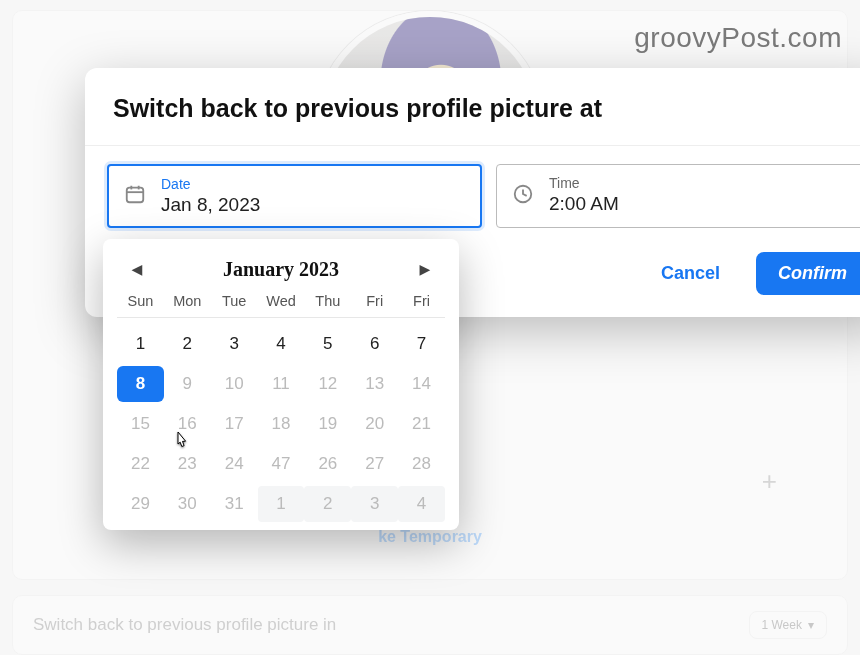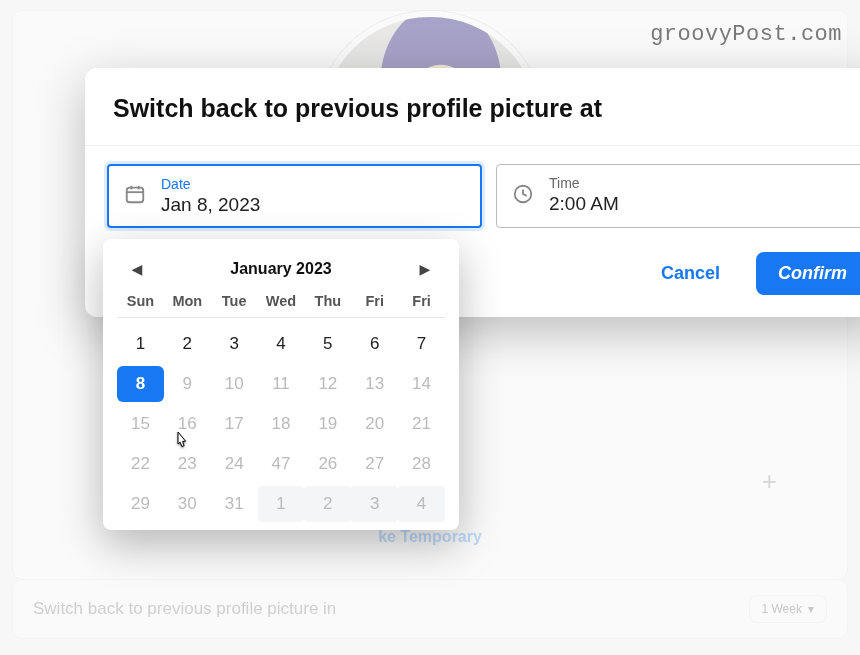--- a/index.html
+++ b/index.html
@@ -26,31 +26,31 @@
       background:
         radial-gradient(circle at 55% 35%, #f2d9a4 0 28px, transparent 29px),
         radial-gradient(ellipse at 55% 30%, #3a2f86 0 60px, transparent 61px),
         linear-gradient(#d7d6d4, #bdbbb9);
     }
     .bg-plus {
       position: absolute; right: 70px; top: 455px; font-size: 26px; color: #aaa;
     }
     .bg-link { position: absolute; left: 50%; transform: translateX(-50%); top: 517px; color: #6fb3ff; font-weight: 700; font-size: 16px; }
     .bg-lower {
-      position: absolute; left: 12px; right: 12px; bottom: 16px;
+      position: absolute; left: 12px; right: 12px; bottom: 0;
       height: 60px; background: #fff; border: 1px solid #eee; border-radius: 10px;
       display: flex; align-items: center; padding: 0 20px; justify-content: space-between;
     }
     .bg-lower .lbl { color: #999; font-size: 17px; }
     .bg-lower .sel { color: #888; font-size: 12px; display: flex; align-items: center; gap: 6px; border: 1px solid #eee; padding: 6px 12px; border-radius: 8px; }
 
     .watermark {
       position: absolute; right: 18px; top: 22px;
-      font-family: Liberation Mono, monospace;
-      color: #7a7a7a; font-size: 22px; letter-spacing: .5px;
+      font-family: Liberation Sans, sans-serif;
+      color: #7a7a7a; font-size: 28px; letter-spacing: .5px;
     }
 
     
     .modal {
       position: absolute; left: 85px; top: 68px; width: 806px;
       background: #fff; border-radius: 12px;
       box-shadow: 0 14px 50px rgba(0,0,0,0.25);
       padding-bottom: 16px;
     }
     .modal-title {
@@ -77,25 +77,25 @@
 
     
     .calendar {
       position: absolute; left: 103px; top: 239px; width: 356px;
       background: #fff; border-radius: 8px;
       box-shadow: 0 14px 44px rgba(0,0,0,0.28);
       padding: 12px 14px 8px;
       z-index: 10;
     }
     .cal-head { display: flex; align-items: center; justify-content: space-between; padding: 4px 6px 10px; }
-    .cal-title { font-size: 16px; font-weight: 700; color: #111; }
+    .cal-title { font-size: 20px; font-weight: 700; color: #111; font-family: Liberation Serif, serif; }
     .cal-nav { width: 28px; height: 28px; display: flex; align-items: center; justify-content: center; color: #444; cursor: pointer; font-size: 14px; }
 
     .cal-grid { width: 100%; }
-    .cal-dow { display: grid; grid-template-columns: repeat(7, 1fr); text-align: center; color: #555; font-size: 14.5px; border-bottom: 1px solid #e7e7e7; padding-bottom: 8px; font-weight: bold; }
+    .cal-dow { display: grid; grid-template-columns: repeat(7, 1fr); text-align: center; color: #555; font-size: 14.5px; border-bottom: 1px solid #e7e7e7; padding-bottom: 8px; }
     .cal-days { display: grid; grid-template-columns: repeat(7, 1fr); row-gap: 4px; padding-top: 8px; }
     .day { height: 36px; display: flex; align-items: center; justify-content: center; font-size: 17px; color: #222; border-radius: 6px; cursor: pointer; }
     .day.dis { color: #bbb; }
     .day.out { color: #bbb; background: #f4f5f6; border-radius: 4px; }
     .day.sel { background: #1877f2; color: #fff; font-weight: 600; }
 
     .cursor {
       position: absolute; left: 172px; top: 430px; z-index: 20;
       width: 20px; height: 24px; pointer-events: none;
     }

